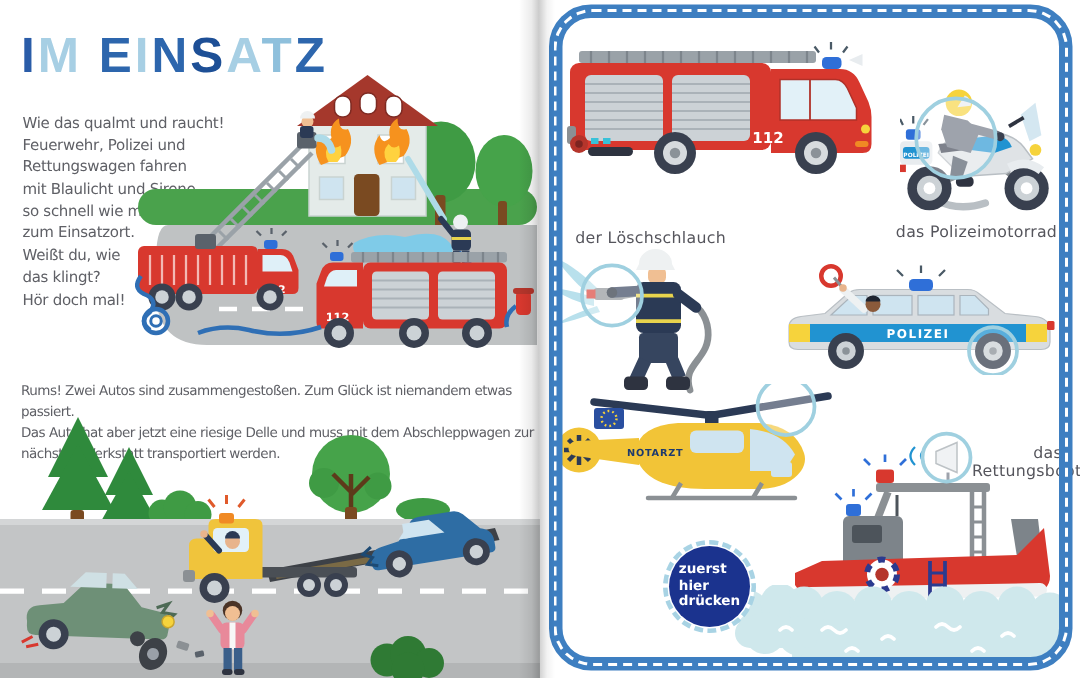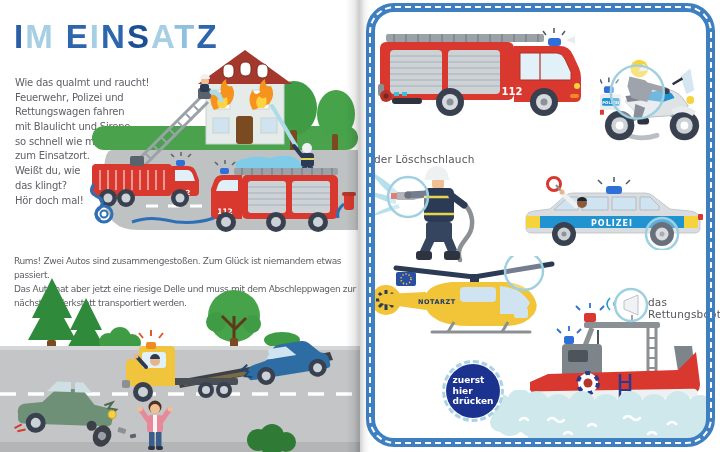--- a/index.html
+++ b/index.html
@@ -18,21 +18,21 @@
   
   .gutter{left:346px;top:0;width:24px;height:452px;
     background:linear-gradient(to right,rgba(0,0,0,0) 0%,rgba(0,0,0,0.08) 35%,
       rgba(0,0,0,0.20) 55%,rgba(0,0,0,0.05) 78%,rgba(0,0,0,0) 100%);z-index:5;}
   
   .page-right{left:360px;top:0;width:360px;height:452px;background:#fff;}
   .frame{position:absolute;left:6px;top:3px;right:5px;bottom:5px;border:9px solid #3e7fc1;
          border-radius:28px;pointer-events:none;z-index:4;}
   .frame::before{content:'';position:absolute;inset:-6px;border:2px dashed #ffffff;
          border-radius:26px;}
-  .label{color:#55555c;font-size:10.5px;letter-spacing:0.2px;line-height:1.15;}
+  .label{color:#55555c;font-size:10.5px;letter-spacing:0.2px;line-height:1.15;text-align:right;}
   .ctr{text-align:center;}
   .ill{position:absolute;}
   .badge{left:86px;top:364px;width:54px;height:54px;border-radius:50%;background:#1b338e;
          color:#fff;font-size:9px;font-weight:bold;display:flex;align-items:center;
          justify-content:center;text-align:left;white-space:pre-line;line-height:1.2;
          box-shadow:0 0 0 3px #ffffff;outline:3px dashed #a8d3e4;outline-offset:1px;z-index:3;}
   svg{display:block;overflow:hidden;}
   svg text{font-family:"DejaVu Sans",sans-serif;}
 </style>
 </head>
@@ -326,20 +326,21 @@
         <path d="M44,13 a6,6 0 0 1 4,7 l-9,1 z" fill="#e8ecef"></path>
         <path d="M30,26 l16,4 8,8 -6,14 -16,-4 -4,-12 z" fill="#6b7280"></path>
         <path d="M44,34 L66,40" stroke="#6b7280" stroke-width="6" stroke-linecap="round"></path>
         <circle cx="68" cy="41" r="3" fill="#39404f"></circle>
         <path d="M36,54 l10,4 -4,12 -8,-2 z" fill="#4b5563"></path>
         <rect x="38" y="68" width="12" height="7" rx="3" fill="#2e3340"></rect>
       </g>
       <circle cx="38" cy="42" r="27" fill="#ffffff" opacity="0.35"></circle>
       <circle cx="38" cy="42" r="27" fill="none" stroke="#9fd0e0" stroke-width="2.5"></circle>
     </svg>
+    <div class="abs label ctr" style="left:234px;top:149px;width:114px">das Polizeimotorrad</div>
 
     <div class="abs label" style="left:14px;top:153px;width:110px">der Löschschlauch</div>
     <svg class="ill" style="left:8px;top:164px" width="145" height="102" viewBox="0 0 145 102">
       <g fill="#b8e0ec">
         <path d="M30,28 C18,16 8,10 2,8 C10,18 18,28 28,34 Z"></path>
         <path d="M28,34 C14,30 4,28 0,28 C8,34 18,38 28,40 Z"></path>
         <path d="M30,40 C18,44 8,48 4,52 C14,50 24,46 32,44 Z"></path>
       </g>
       <path d="M48,33 C78,26 102,36 104,56 C106,76 86,78 92,96" stroke="#8b9094" stroke-width="4.5" fill="none" stroke-linecap="round"></path>
       <rect x="28" y="28" width="20" height="8" rx="2" fill="#8b9094"></rect>

